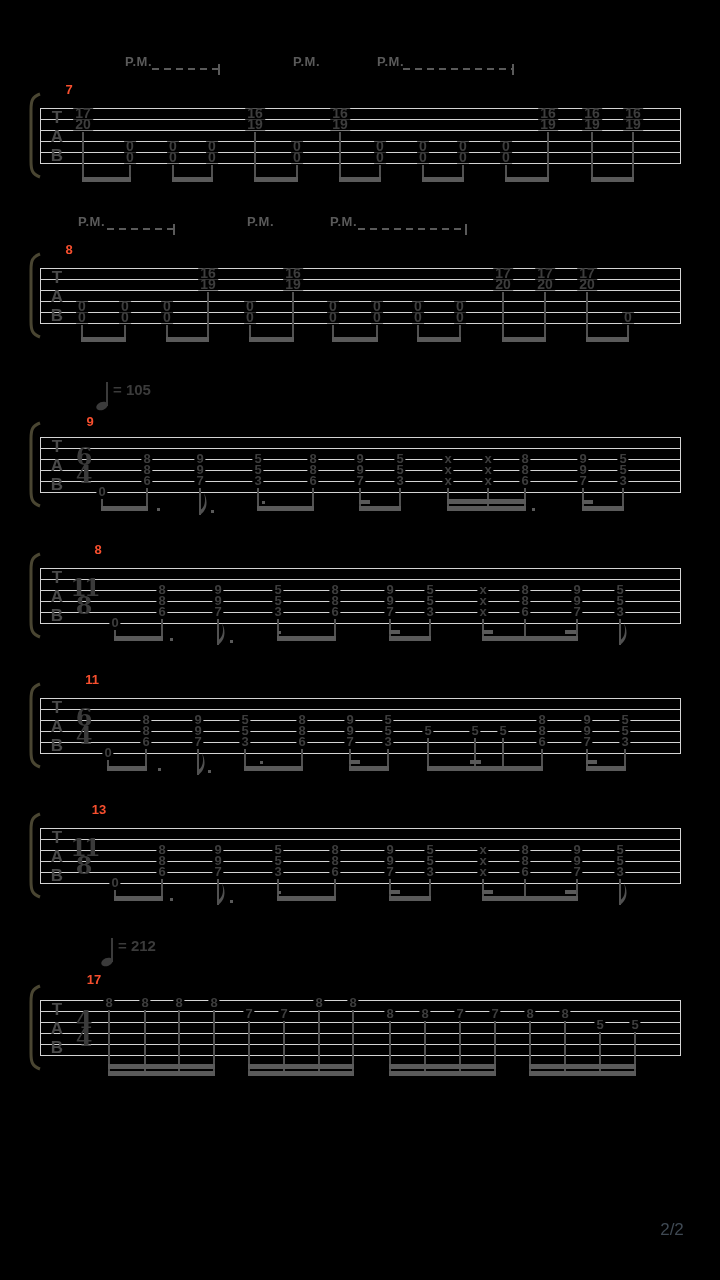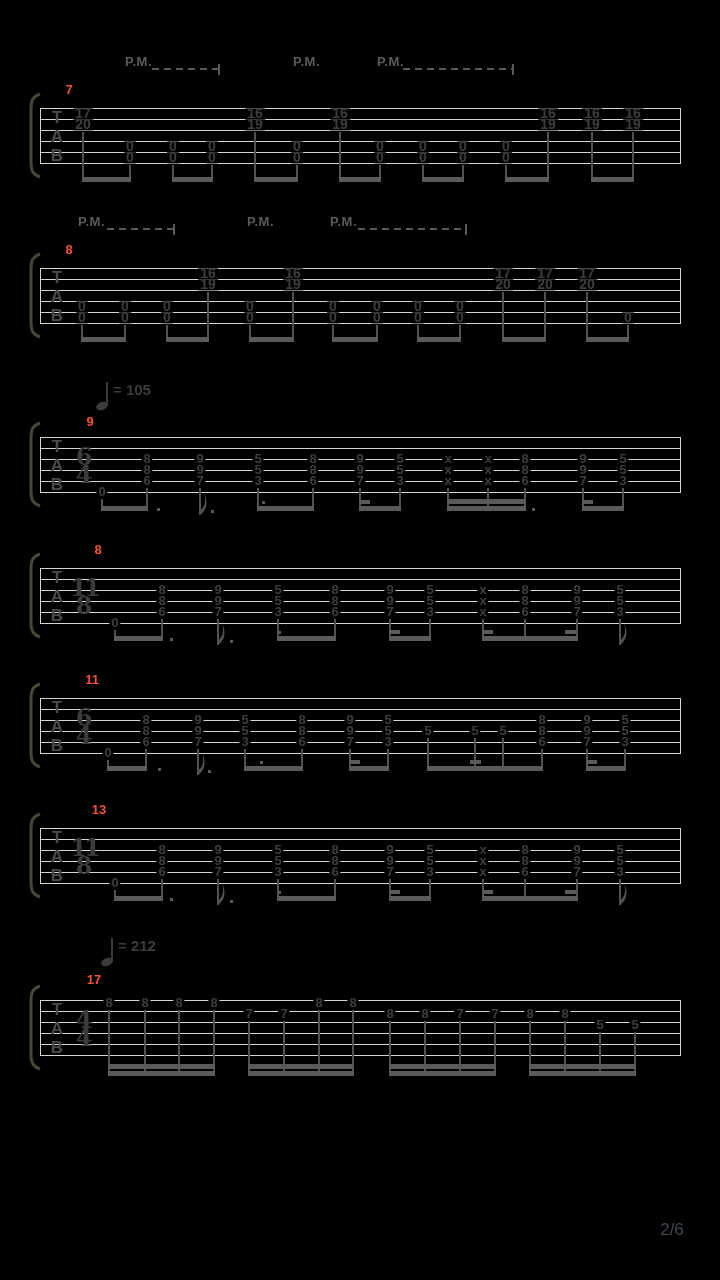--- a/index.html
+++ b/index.html
@@ -13,21 +13,21 @@
   .tsig{font-family:"DejaVu Serif",serif;font-weight:bold;font-size:24px;}
   .clef{font-weight:bold;font-size:17px;}
   .tempo-label{font-weight:bold;font-size:15px;transform:translate(0,-50%);}
   .page-indicator{position:absolute;left:644px;top:1220px;width:56px;text-align:center;
                   font-size:17px;}
 </style>
 </head>
 <body>
 
 <div id="score" style="background: rgb(0, 0, 0);">
-  <div class="page-indicator" style="color: rgb(63, 73, 83);">2/6</div>
+  <div class="page-indicator" style="color: rgb(63, 73, 83);">2/2</div>
 <svg width="16" height="87" style="position: absolute; left: 27px; top: 92px;">
       <path d="M13 2 C5 5 4 9 4 18 L4 69 C4 78 5 82 13 85" stroke="#4a4632" stroke-width="3" fill="none"></path>
     </svg>
     <div class="abs" style="left: 40px; top: 108px; width: 640px; height: 1px; background: rgb(212, 212, 212);"></div>
     <div class="abs" style="left: 40px; top: 119px; width: 640px; height: 1px; background: rgb(212, 212, 212);"></div>
     <div class="abs" style="left: 40px; top: 130px; width: 640px; height: 1px; background: rgb(212, 212, 212);"></div>
     <div class="abs" style="left: 40px; top: 141px; width: 640px; height: 1px; background: rgb(212, 212, 212);"></div>
     <div class="abs" style="left: 40px; top: 152px; width: 640px; height: 1px; background: rgb(212, 212, 212);"></div>
     <div class="abs" style="left: 40px; top: 163px; width: 640px; height: 1px; background: rgb(212, 212, 212);"></div>
     <div class="abs" style="left: 40px; top: 108px; width: 1px; height: 56px; background: rgb(212, 212, 212);"></div>

